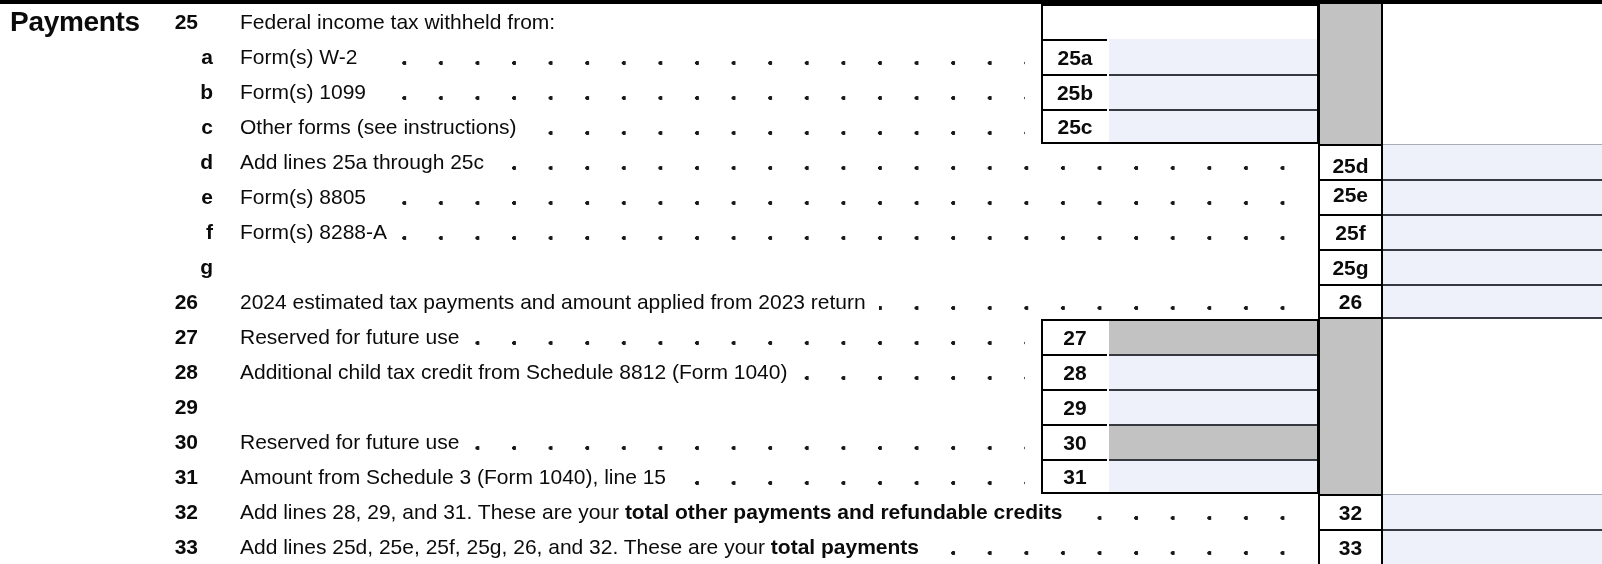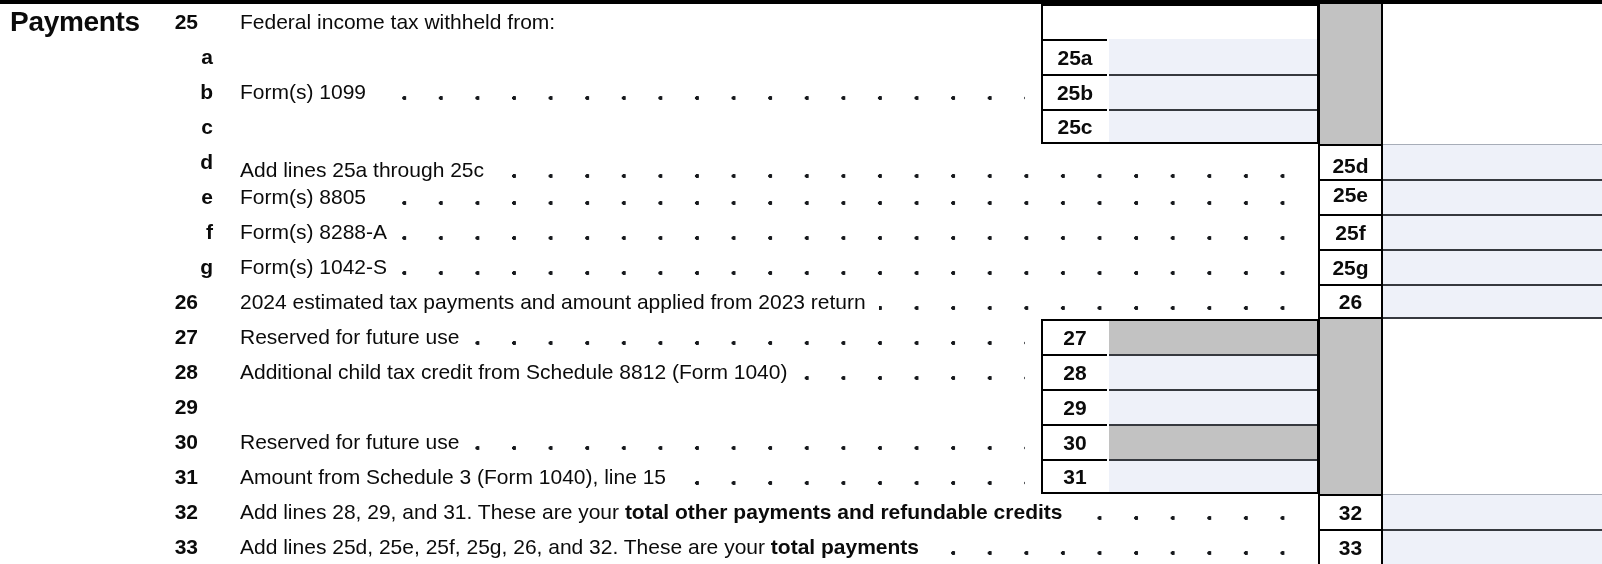--- a/index.html
+++ b/index.html
@@ -81,25 +81,26 @@
   <div class="lnum" style="top:284px">26</div>
   <div class="lnum" style="top:319px">27</div>
   <div class="lnum" style="top:354px">28</div>
   <div class="lnum" style="top:389px">29</div>
   <div class="lnum" style="top:424px">30</div>
   <div class="lnum" style="top:459px">31</div>
   <div class="lnum" style="top:494px">32</div>
   <div class="lnum" style="top:529px">33</div>
 
   <div class="leader" style="top:4px"><span class="t">Federal income tax withheld from:</span></div>
+  <div class="leader dots inner" style="top:39px"><span class="t"><span>Form(s) W-2</span></span></div>
   <div class="leader dots inner" style="top:74px"><span class="t"><span>Form(s) 1099</span></span></div>
-  <div class="leader dots outer" style="top:152px"><span class="t"><span>Add lines 25a through 25c</span></span></div>
+  <div class="leader dots inner" style="top:109px"><span class="t"><span>Other forms (see instructions)</span></span></div>
+  <div class="leader dots outer" style="top:144px"><span class="t"><span>Add lines 25a through 25c</span></span></div>
   <div class="leader dots outer" style="top:179px"><span class="t"><span>Form(s) 8805</span></span></div>
   <div class="leader dots outer" style="top:214px"><span class="t"><span>Form(s) 8288-A</span></span></div>
-  <div class="leader dots outer" style="top:249px"><span class="t"><span>Form(s) 1042-S</span></span></div>
   <div class="leader dots outer" style="top:284px"><span class="t"><span>2024 estimated tax payments and amount applied from 2023 return</span></span></div>
   <div class="leader dots inner" style="top:319px"><span class="t"><span>Reserved for future use</span></span></div>
   <div class="leader dots inner" style="top:354px"><span class="t"><span>Additional child tax credit from Schedule 8812 (Form 1040)</span></span></div>
   <div class="leader dots inner" style="top:424px"><span class="t"><span>Reserved for future use</span></span></div>
   <div class="leader dots inner" style="top:459px"><span class="t"><span>Amount from Schedule 3 (Form 1040), line 15</span></span></div>
   <div class="leader dots outer" style="top:494px"><span class="t"><span>Add lines 28, 29, and 31. These are your </span><b>total other payments and refundable credits</b></span></div>
   <div class="leader dots outer" style="top:529px"><span class="t"><span>Add lines 25d, 25e, 25f, 25g, 26, and 32. These are your </span><b>total payments</b></span></div>
 
   <div class="ibox boxA">
     <div class="lblcol"></div>

